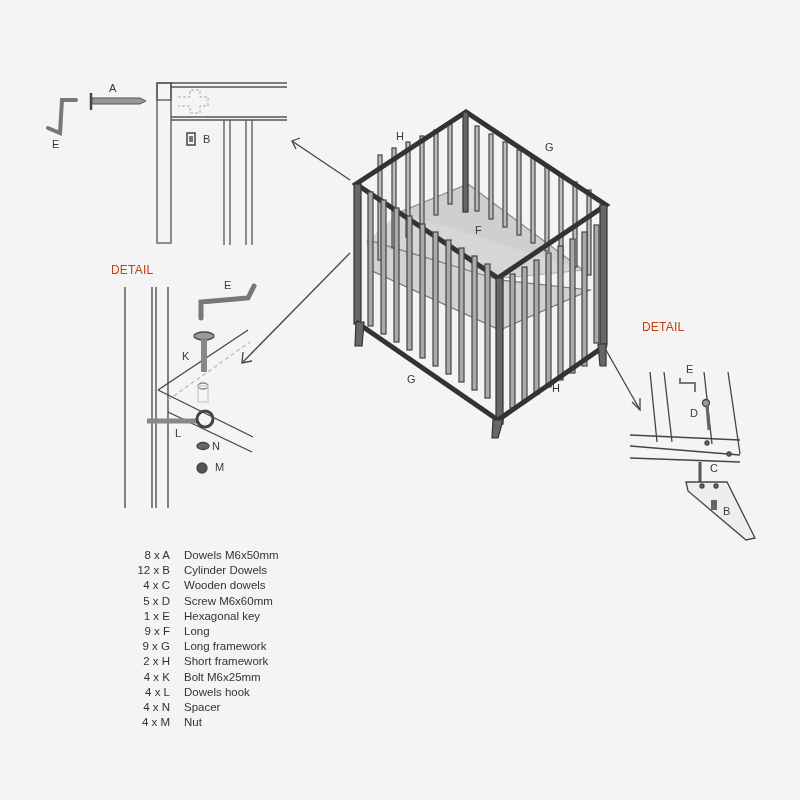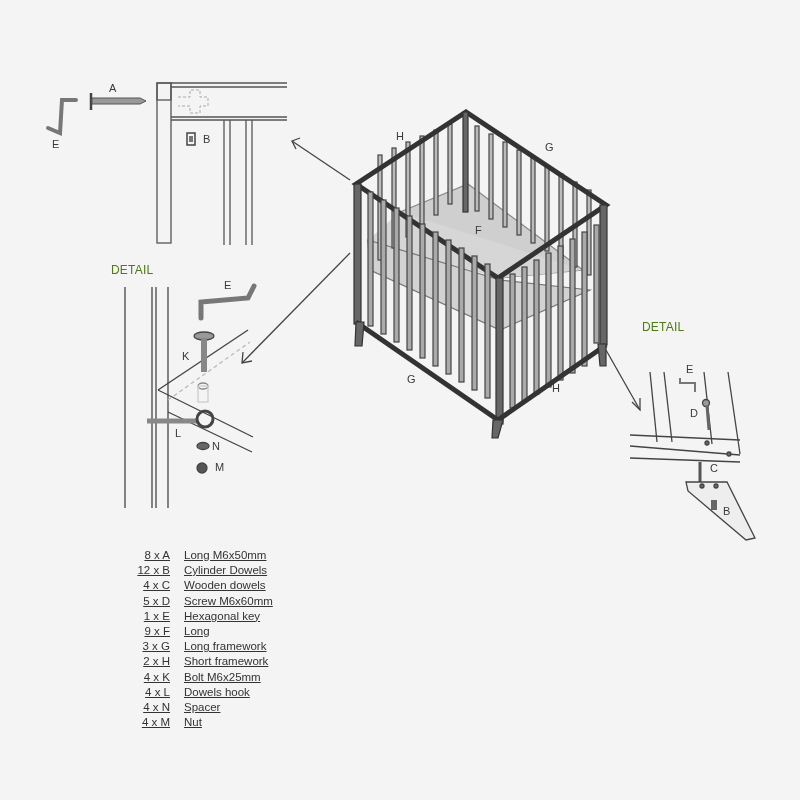--- a/index.html
+++ b/index.html
@@ -1,21 +1,21 @@
 <!DOCTYPE html>
 <html><head>
 <meta charset="utf-8">
 <style>
   html, body { margin:0; padding:0; background:#f4f4f4; }
   body { width:800px; height:800px; position:relative; overflow:hidden; font-family:"Liberation Sans", sans-serif; color:#333; }
   .lbl { position:absolute; font-size:11px; color:#3a3a3a; font-family:"Liberation Sans", sans-serif; }
-  .detail { position:absolute; font-size:12px; color:#4d7c0f; font-weight:normal; letter-spacing:0.2px; }
+  .detail { position:absolute; font-size:12px; color:#c2410c; font-weight:normal; letter-spacing:0.2px; }
   svg.main { position:absolute; left:0; top:0; }
   .parts { position:absolute; left:112px; top:548px; font-size:11.5px; line-height:15.2px; color:#333; }
-  .parts .row { display:flex;text-decoration:underline; }
+  .parts .row { display:flex; }
   .parts .qty { width:58px; text-align:right; padding-right:14px; }
   .parts .name { }
 </style>
 </head>
 <body>
 
 <svg class="main" width="800" height="800" viewBox="0 0 800 800">
 
   <g stroke="#555" fill="none" stroke-width="1.3">
 
@@ -181,21 +181,21 @@
 
 <span class="detail" style="left:642px;top:320px">DETAIL</span>
 <span class="lbl" style="left:686px;top:363px">E</span>
 <span class="lbl" style="left:690px;top:407px">D</span>
 <span class="lbl" style="left:710px;top:462px">C</span>
 <span class="lbl" style="left:723px;top:505px">B</span>
 
 <div class="parts">
   <div class="row">
       <span class="qty">8 x A</span>
-      <span class="name">Long M6x50mm</span>
+      <span class="name">Dowels M6x50mm</span>
     </div>
   <div class="row">
       <span class="qty">12 x B</span>
       <span class="name">Cylinder Dowels</span>
     </div>
   <div class="row">
       <span class="qty">4 x C</span>
       <span class="name">Wooden dowels</span>
     </div>
   <div class="row">
@@ -204,21 +204,21 @@
     </div>
   <div class="row">
       <span class="qty">1 x E</span>
       <span class="name">Hexagonal key</span>
     </div>
   <div class="row">
       <span class="qty">9 x F</span>
       <span class="name">Long</span>
     </div>
   <div class="row">
-      <span class="qty">3 x G</span>
+      <span class="qty">9 x G</span>
       <span class="name">Long framework</span>
     </div>
   <div class="row">
       <span class="qty">2 x H</span>
       <span class="name">Short framework</span>
     </div>
   <div class="row">
       <span class="qty">4 x K</span>
       <span class="name">Bolt M6x25mm</span>
     </div>

